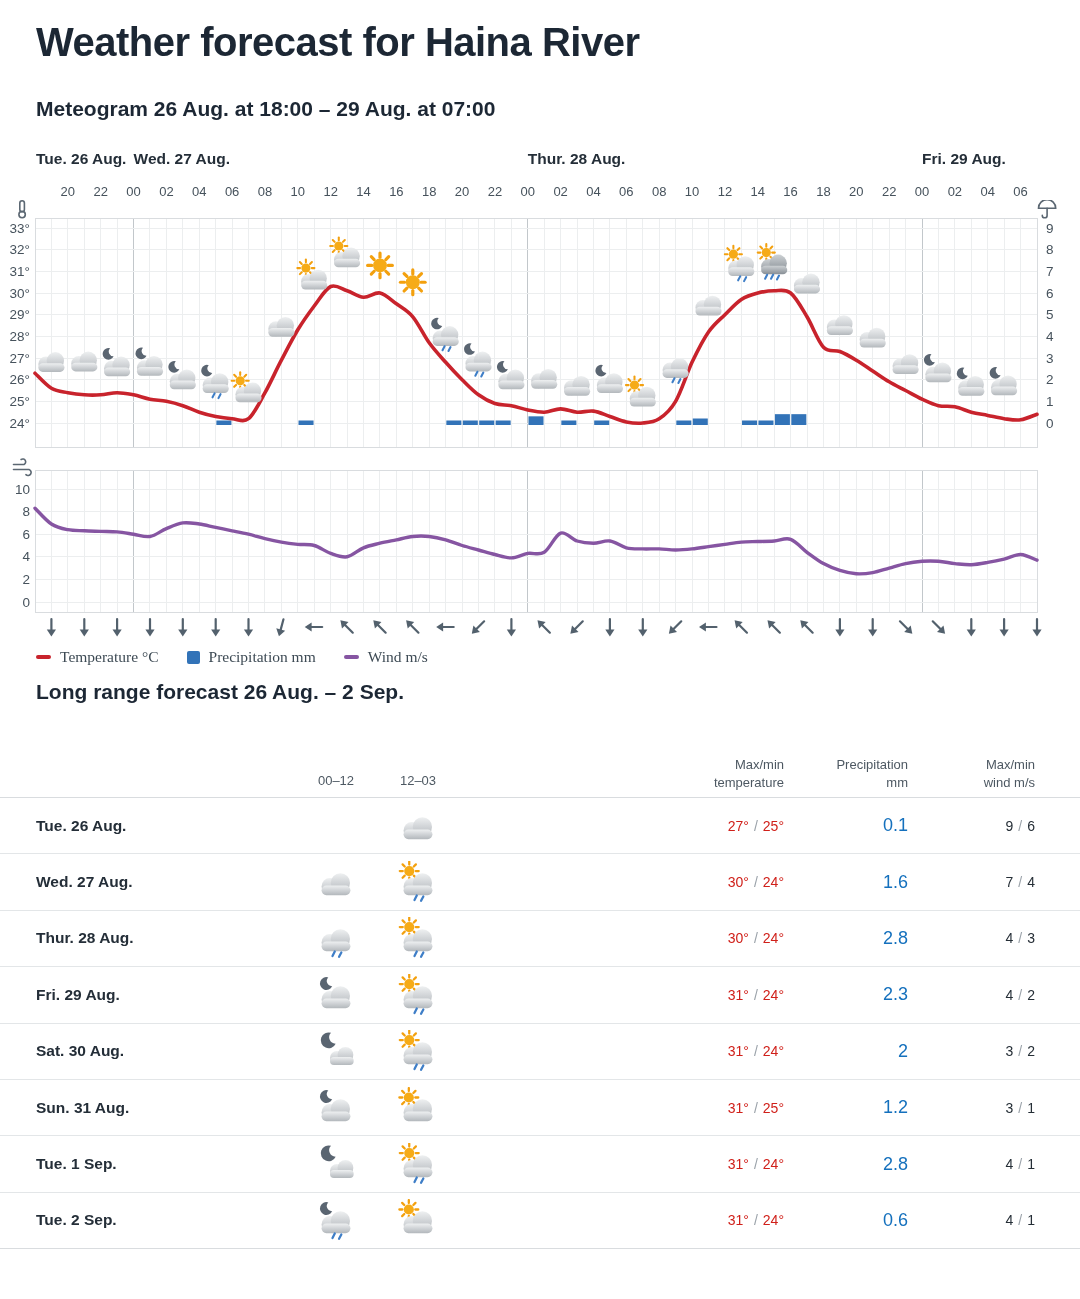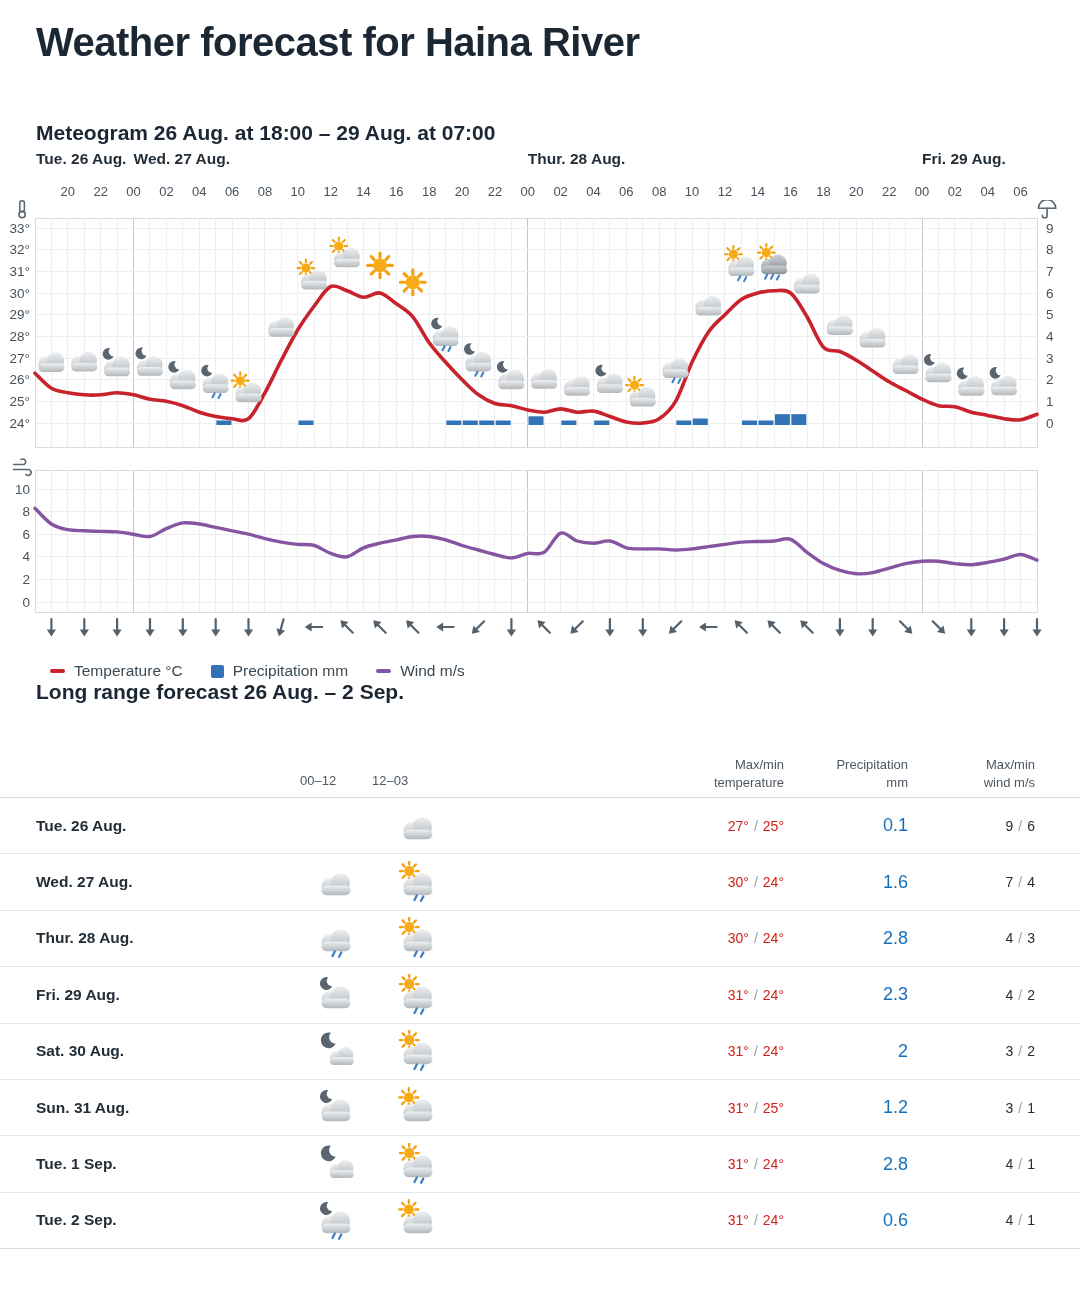--- a/index.html
+++ b/index.html
@@ -1,35 +1,35 @@
 <!DOCTYPE html>
 <html><head>
 <meta charset="utf-8">
 <style>
   html,body{margin:0;padding:0;background:#ffffff;}
   body{font-family:"Liberation Sans", sans-serif; color:#222c36; width:1080px;}
   .page{position:relative;width:1080px;height:1299px;background:#fff;overflow:hidden;}
   h1.title{position:absolute;top:20px;left:36px;margin:0;font-size:40px;font-weight:700;color:#1c2734;letter-spacing:-0.5px;}
   h2.sect{position:absolute;left:36px;margin:0;font-size:21px;font-weight:700;color:#1c2734;}
-  #meteo-head{top:121px;text-align:center;}
+  #meteo-head{top:97px;text-align:center;}
   #longrange-head{top:680px;}
   .day-labels{position:absolute;top:150px;left:0;width:1080px;height:22px;}
   .day-labels span{position:absolute;font-size:15.5px;font-weight:700;color:#242e38;white-space:nowrap;}
   .hour-labels{position:absolute;top:184px;left:0;width:1080px;height:16px;}
   .hour-labels span{position:absolute;font-size:13px;color:#46525c;transform:translateX(-50%);}
   #meteo-svg{position:absolute;top:200px;left:0;}
-  .legend{position:absolute;top:648px;left:36px;display:flex;gap:28px;align-items:center;list-style:none;margin:14px;padding:0;}
+  .legend{position:absolute;top:648px;left:36px;display:flex;gap:28px;align-items:center;list-style:none;margin:0;padding:0;font-family:Liberation Serif, serif;}
   .legend li{display:flex;align-items:center;gap:9px;font-size:15.5px;color:#3d4a54;}
   .sw-line{display:inline-block;width:15px;height:4px;border-radius:2px;}
   .sw-square{display:inline-block;width:13px;height:13px;border-radius:2px;}
   .lr-header{position:absolute;top:748px;left:0;width:1080px;display:grid;
     grid-template-columns:264px 72px 92px 160px 160px 124px 127px;
     padding-left:36px;padding-right:45px;box-sizing:border-box;align-items:end;height:44px;}
   .lr-header .c{font-size:13px;color:#4d5862;line-height:1.4;white-space:pre-line;}
-  .lr-header .ctr{text-align:left;align-self:end;padding-bottom:2px;}
+  .lr-header .ctr{text-align:center;align-self:end;padding-bottom:2px;}
   .lr-header .rgt{text-align:right;}
   .lr-rows{position:absolute;top:797px;left:0;width:1080px;}
   .lr-row{display:grid;grid-template-columns:264px 72px 92px 160px 160px 124px 127px;
     padding-left:36px;padding-right:45px;box-sizing:border-box;height:56.4px;
     border-top:1px solid #e3e6e8;align-items:center;}
   .lr-rows .lr-row:first-child{border-top:1px solid #d9dcdf;}
   .lr-end{border-bottom:1px solid #d9dcdf;height:0;}
   .cell-day{font-size:15.5px;font-weight:700;color:#242e38;}
   .cell-ic{display:flex;justify-content:center;align-items:center;}
   .cell-temp,.cell-wind{text-align:right;font-size:14px;}

